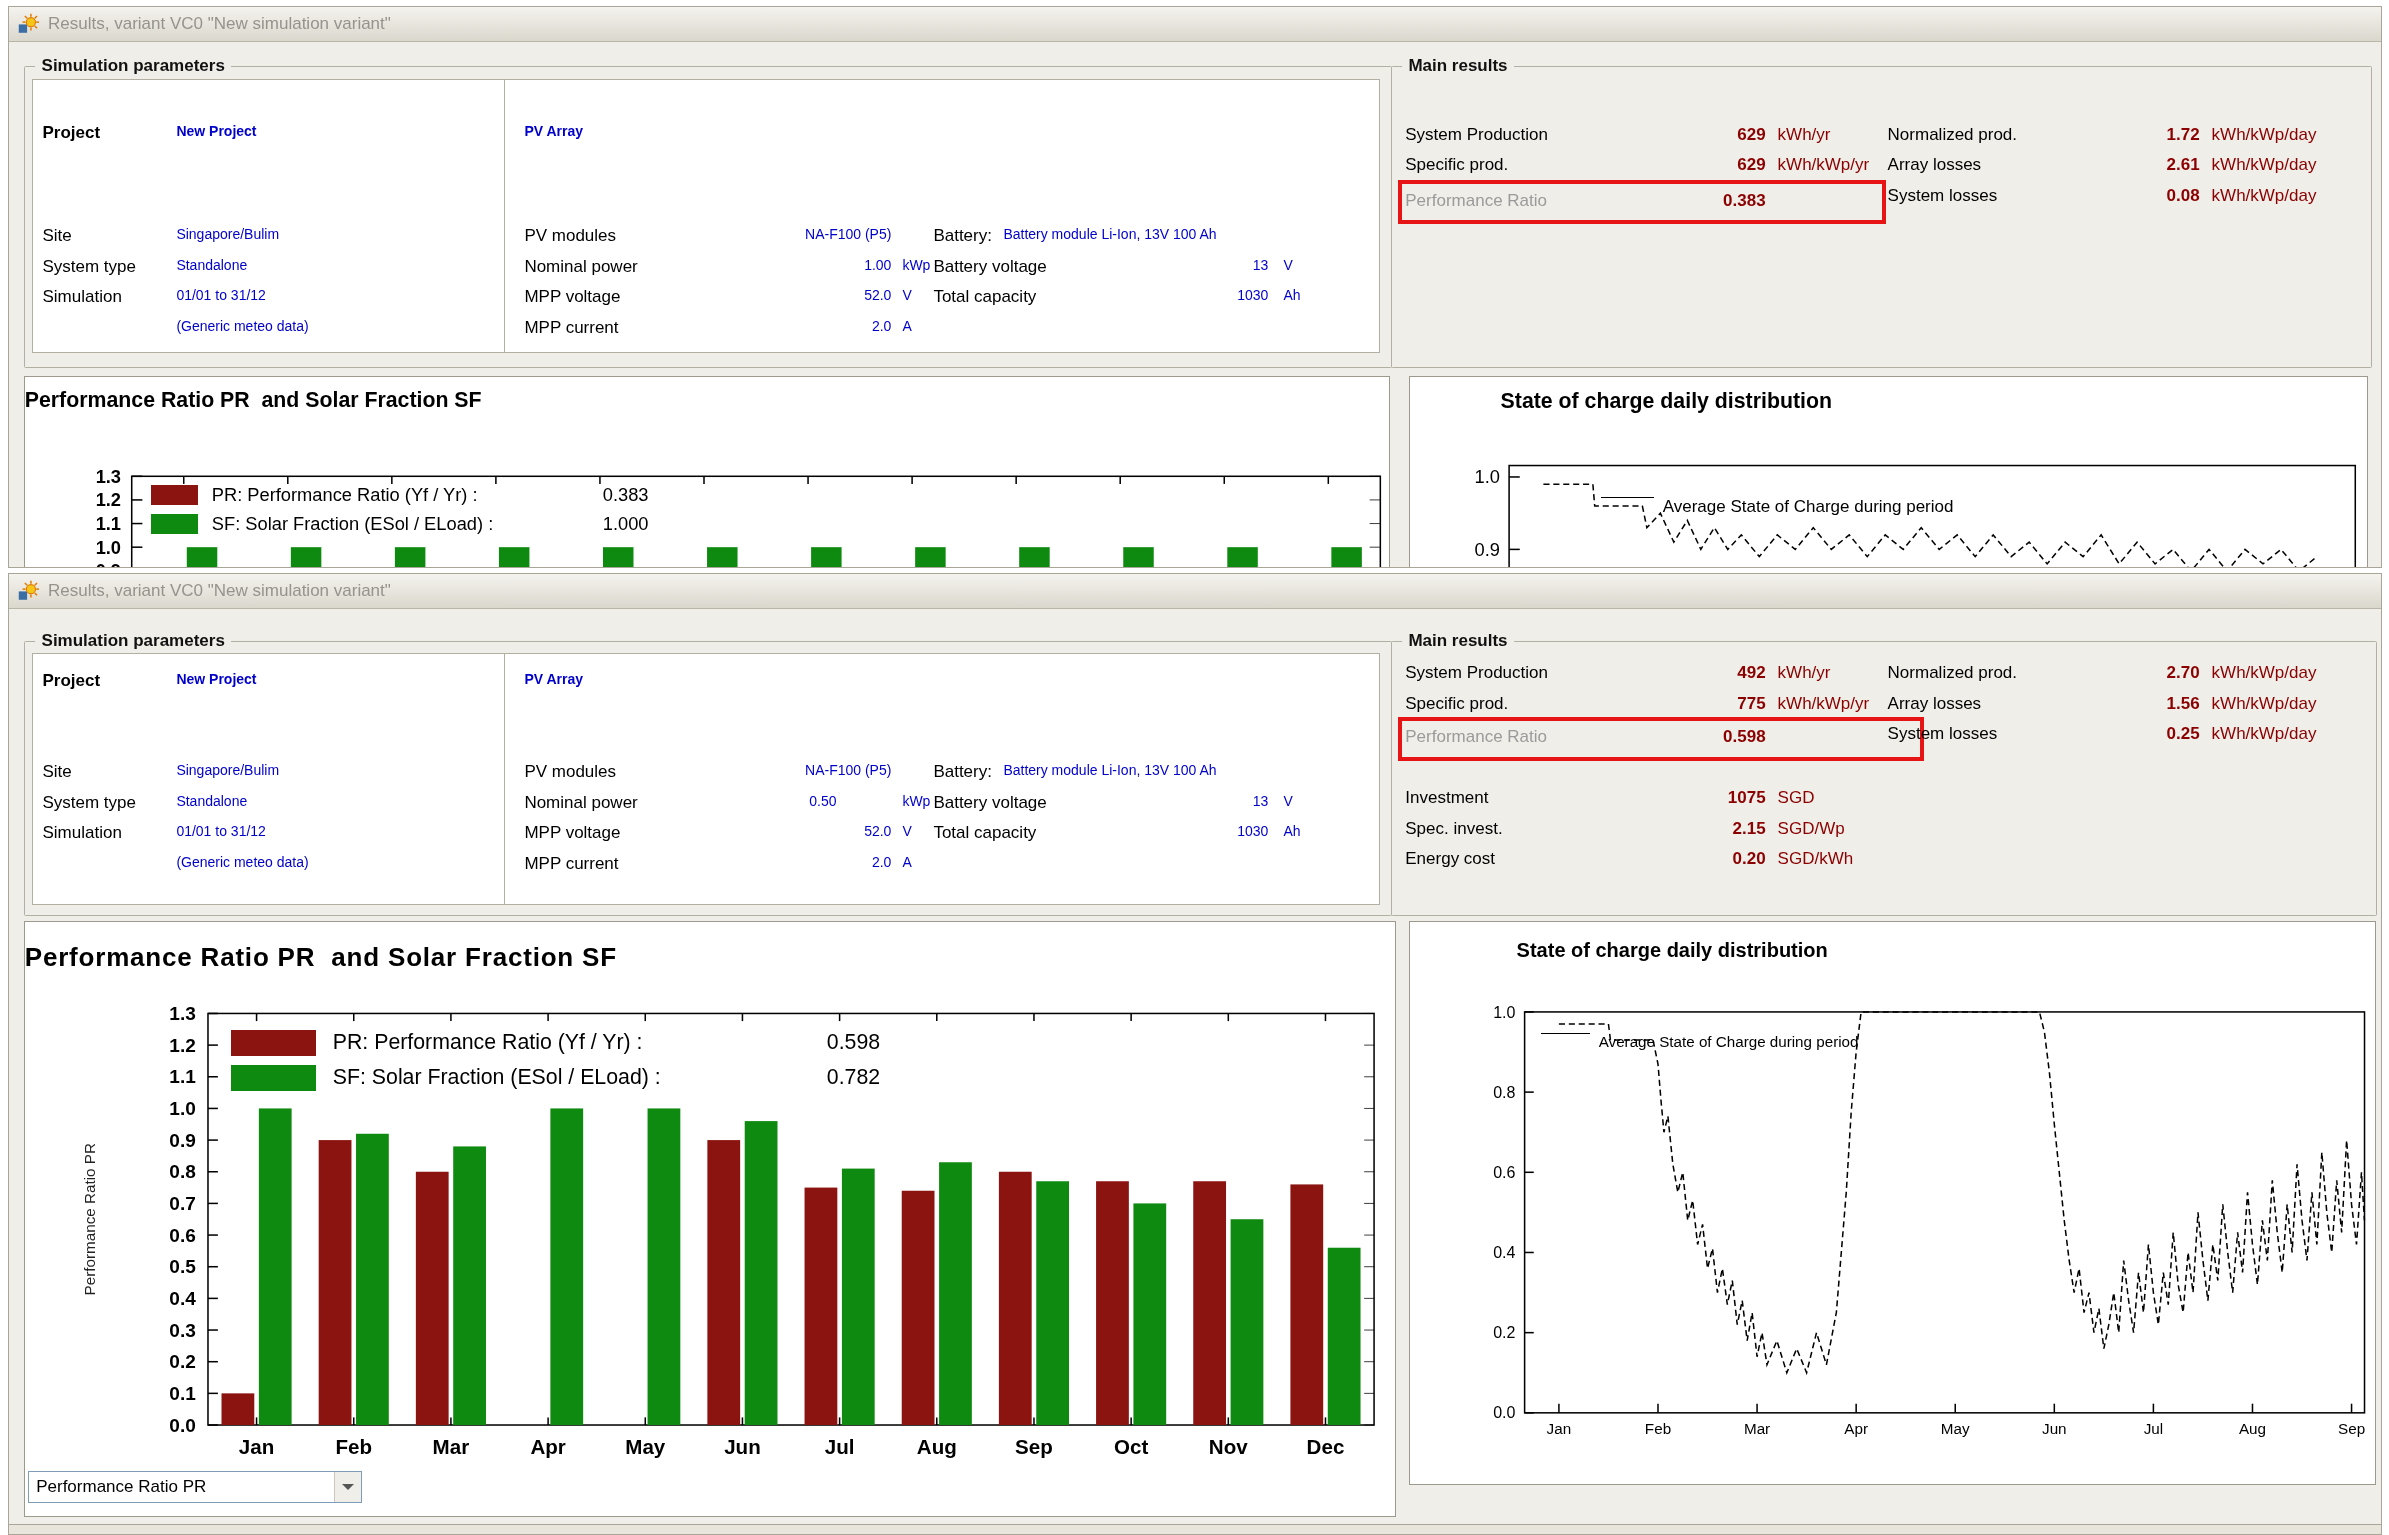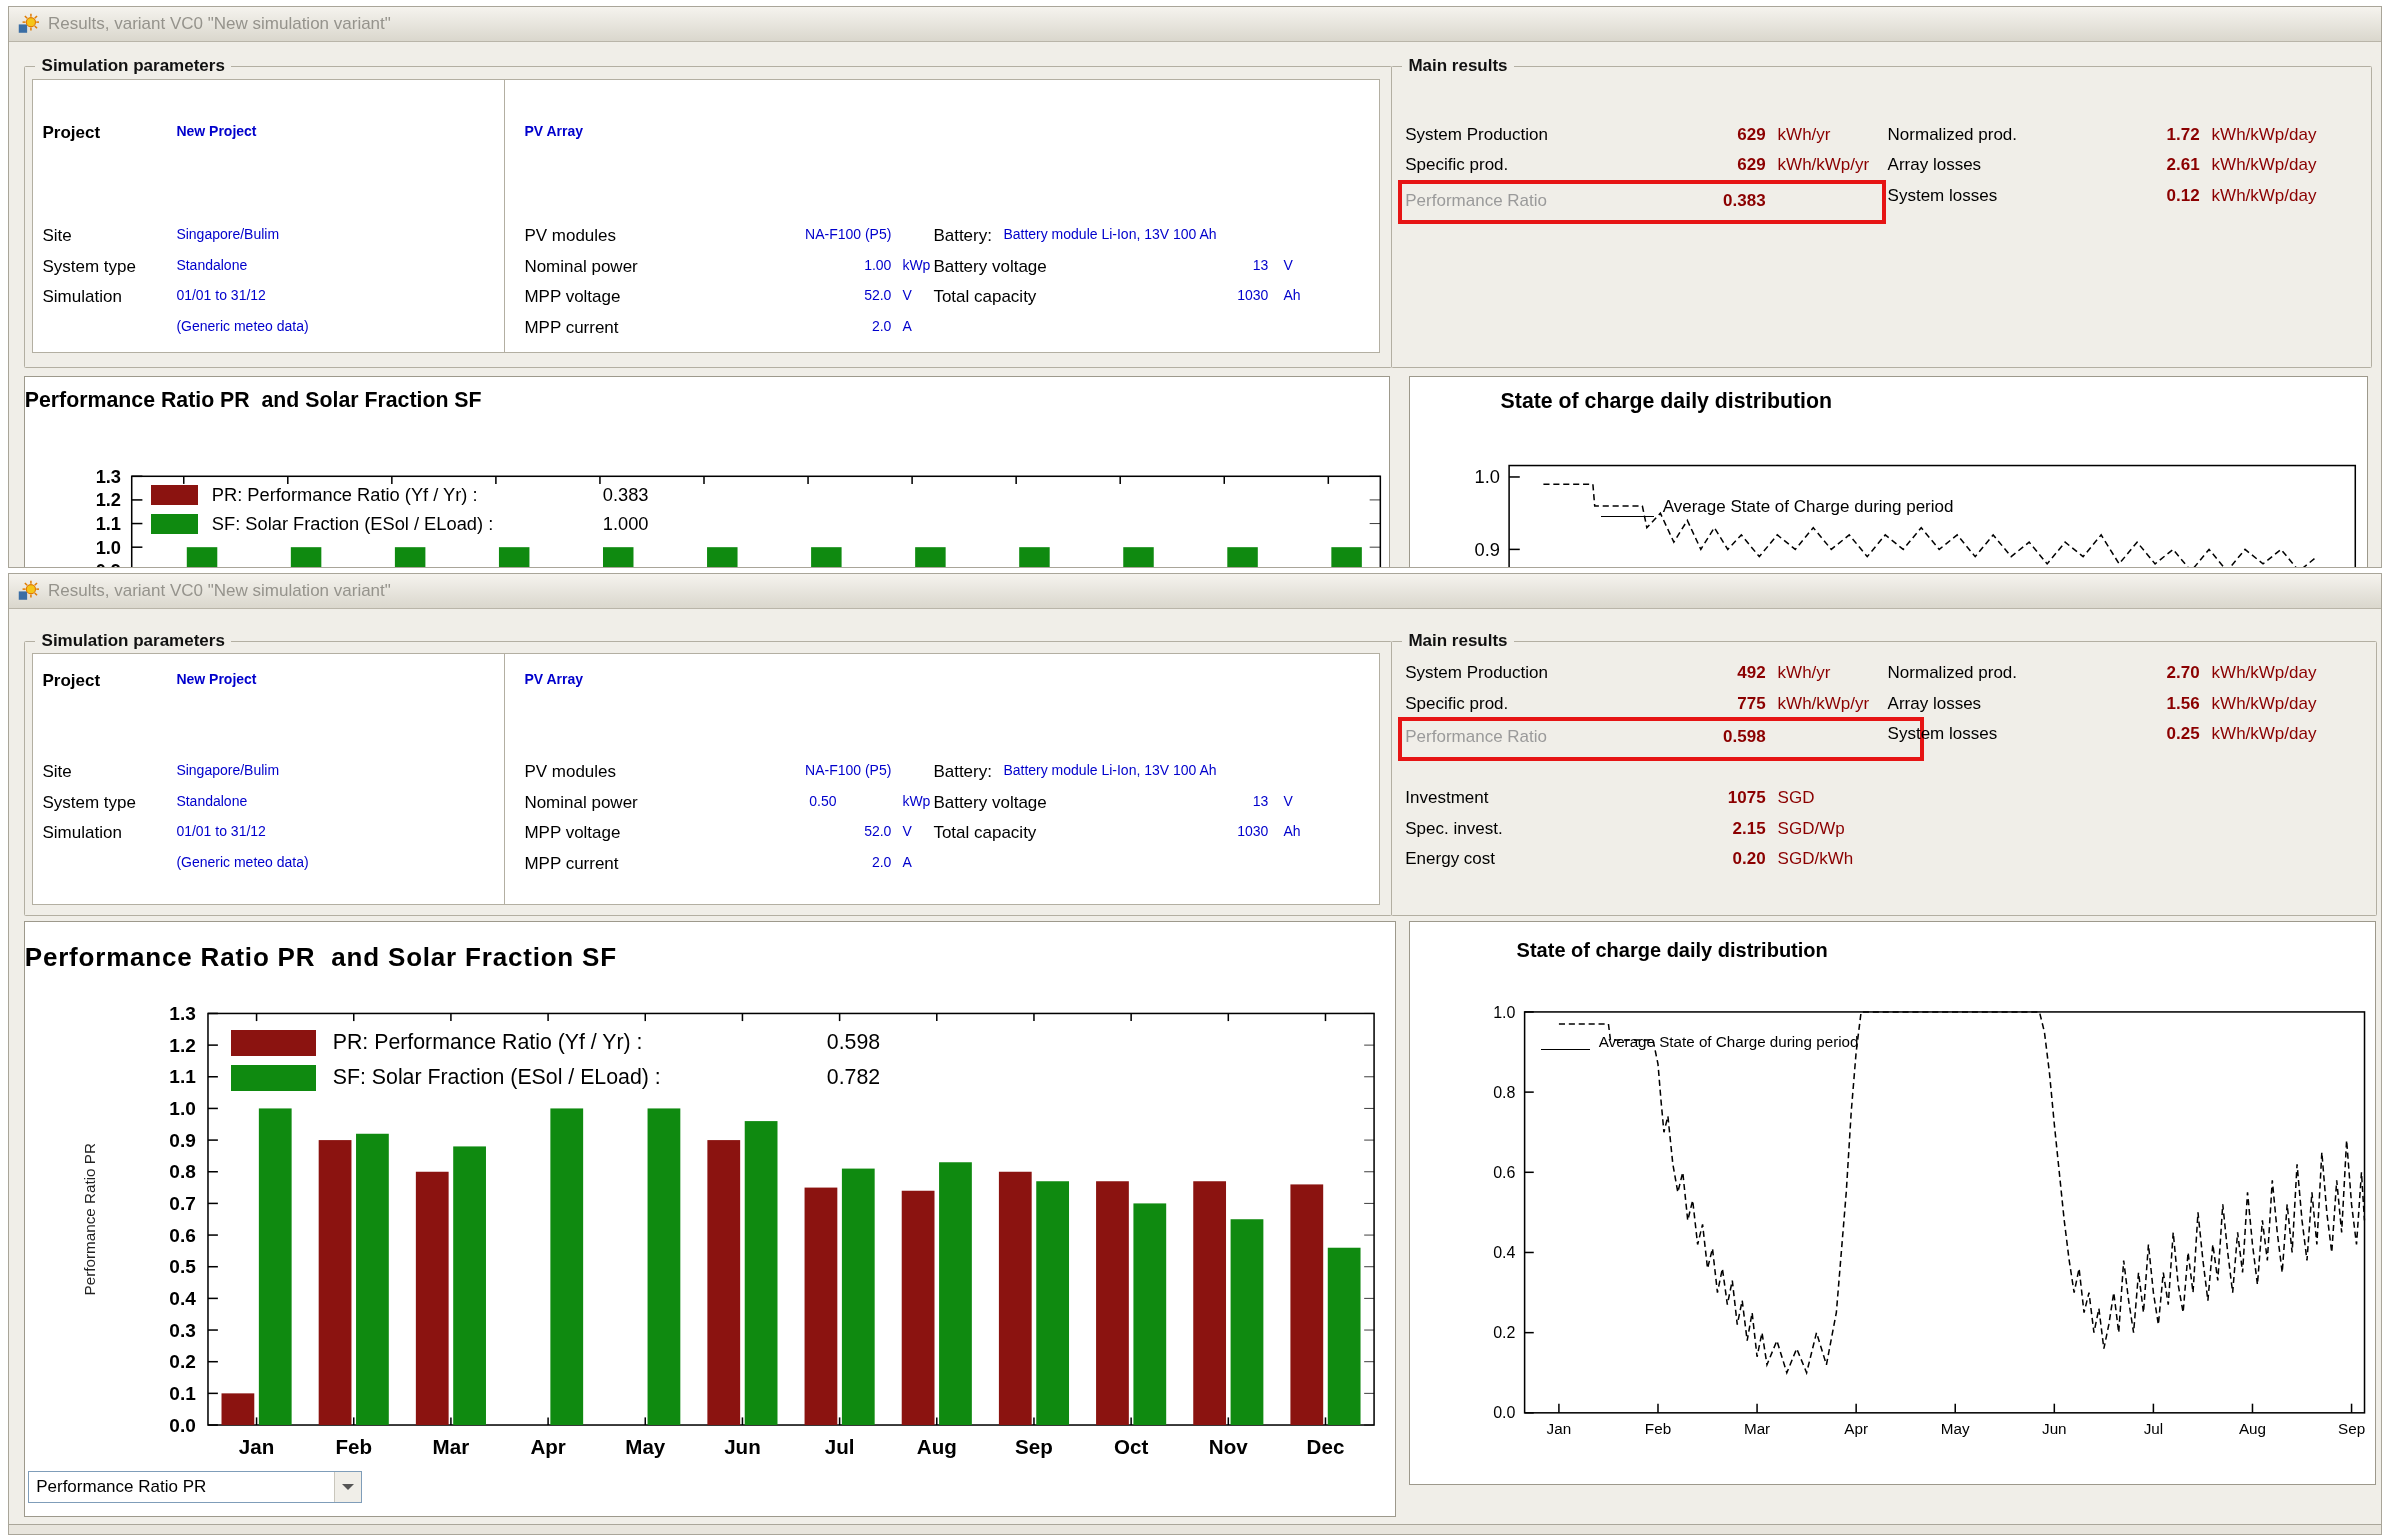--- a/index.html
+++ b/index.html
@@ -17,21 +17,21 @@
   .blue{color:#0000cc;font-size:14px;white-space:pre;}
   .num{font-weight:bold;color:#8b0000;font-size:17px;text-align:right;white-space:pre;}
   .unit{color:#8b0000;font-size:17px;white-space:pre;}
   .gray{color:#9a9a9a;}
   .chartpanel{position:absolute;background:#fff;border:0.8px solid #9d998c;overflow:hidden;box-sizing:border-box;}
   .ctitle{position:absolute;left:0;right:0;text-align:left;font-weight:bold;color:#000;white-space:pre;}
   .redbox{position:absolute;border:4.6px solid #e61414;box-sizing:border-box;pointer-events:none;}
   .swatch{position:absolute;}
   .leg0{font-size:18.3px;}
   .leg1{font-size:21.3px;}
-  .socleg{position:absolute;display:flex;align-items:flex-end;gap:9.1px;}
+  .socleg{position:absolute;display:flex;align-items:flex-start;gap:9.1px;}
   .socleg .line{display:inline-block;height:0;border-top:1.5px solid #000;}
   .combo{position:absolute;background:#fff;border:0.8px solid #7f9db9;display:flex;align-items:center;justify-content:space-between;box-sizing:border-box;font-size:17px;padding-left:7.6px;}
   .combo-btn{width:26px;height:100%;display:flex;align-items:center;justify-content:center;border-left:0.8px solid #c9c6bc;background:#f0eee8;}
   .combo-arrow{width:0;height:0;border-left:6.1px solid transparent;border-right:6.1px solid transparent;border-top:6.9px solid #555;}
   .divider{background:#b3afa2;}
   .sliver{position:absolute;left:0;right:0;background:#e8e5dd;border-top:0.8px solid #aaa69a;}
   svg text{font-family:"Liberation Sans",sans-serif;}
 </style>
 </head>
 <body>
@@ -108,21 +108,21 @@
       <span class="abs num" style="left:267px;top:124px;width:107px">0.383</span>
       <div class="redbox" style="left:6.1px;top:113px;width:488px;height:44px"></div>
 
       <span class="abs lbl" style="left:496px;top:58px">Normalized prod.</span>
       <span class="abs num" style="left:724px;top:58px;width:84px">1.72</span>
       <span class="abs unit" style="left:820px;top:58px">kWh/kWp/day</span>
       <span class="abs lbl" style="left:496px;top:88px">Array losses</span>
       <span class="abs num" style="left:724px;top:88px;width:84px">2.61</span>
       <span class="abs unit" style="left:820px;top:88px">kWh/kWp/day</span>
       <span class="abs lbl" style="left:496px;top:119px">System losses</span>
-      <span class="abs num" style="left:724px;top:119px;width:84px">0.12</span>
+      <span class="abs num" style="left:724px;top:119px;width:84px">0.08</span>
       <span class="abs unit" style="left:820px;top:119px">kWh/kWp/day</span>
     </div>
 
     <div class="chartpanel" style="left:15.2px;top:369px;width:1366px;height:192px">
       <span class="ctitle" style="top:10.7px;font-size:21.3px">Performance Ratio PR  and Solar Fraction SF</span>
       <svg id="svg-pr-0" class="abs" style="left:0;top:0" width="1366" height="473" viewBox="0 0 1792 620">
           <rect x="140" y="130" width="1638" height="403" fill="none" stroke="#000" stroke-width="2"></rect>
           <line x1="140" y1="533" x2="154" y2="533" stroke="#000" stroke-width="2"></line>
           <line x1="1764" y1="533" x2="1778" y2="533" stroke="#000" stroke-width="1"></line>
           <text x="126" y="541.4" text-anchor="end" font-size="24" font-weight="600" fill="#000">0.0</text>

